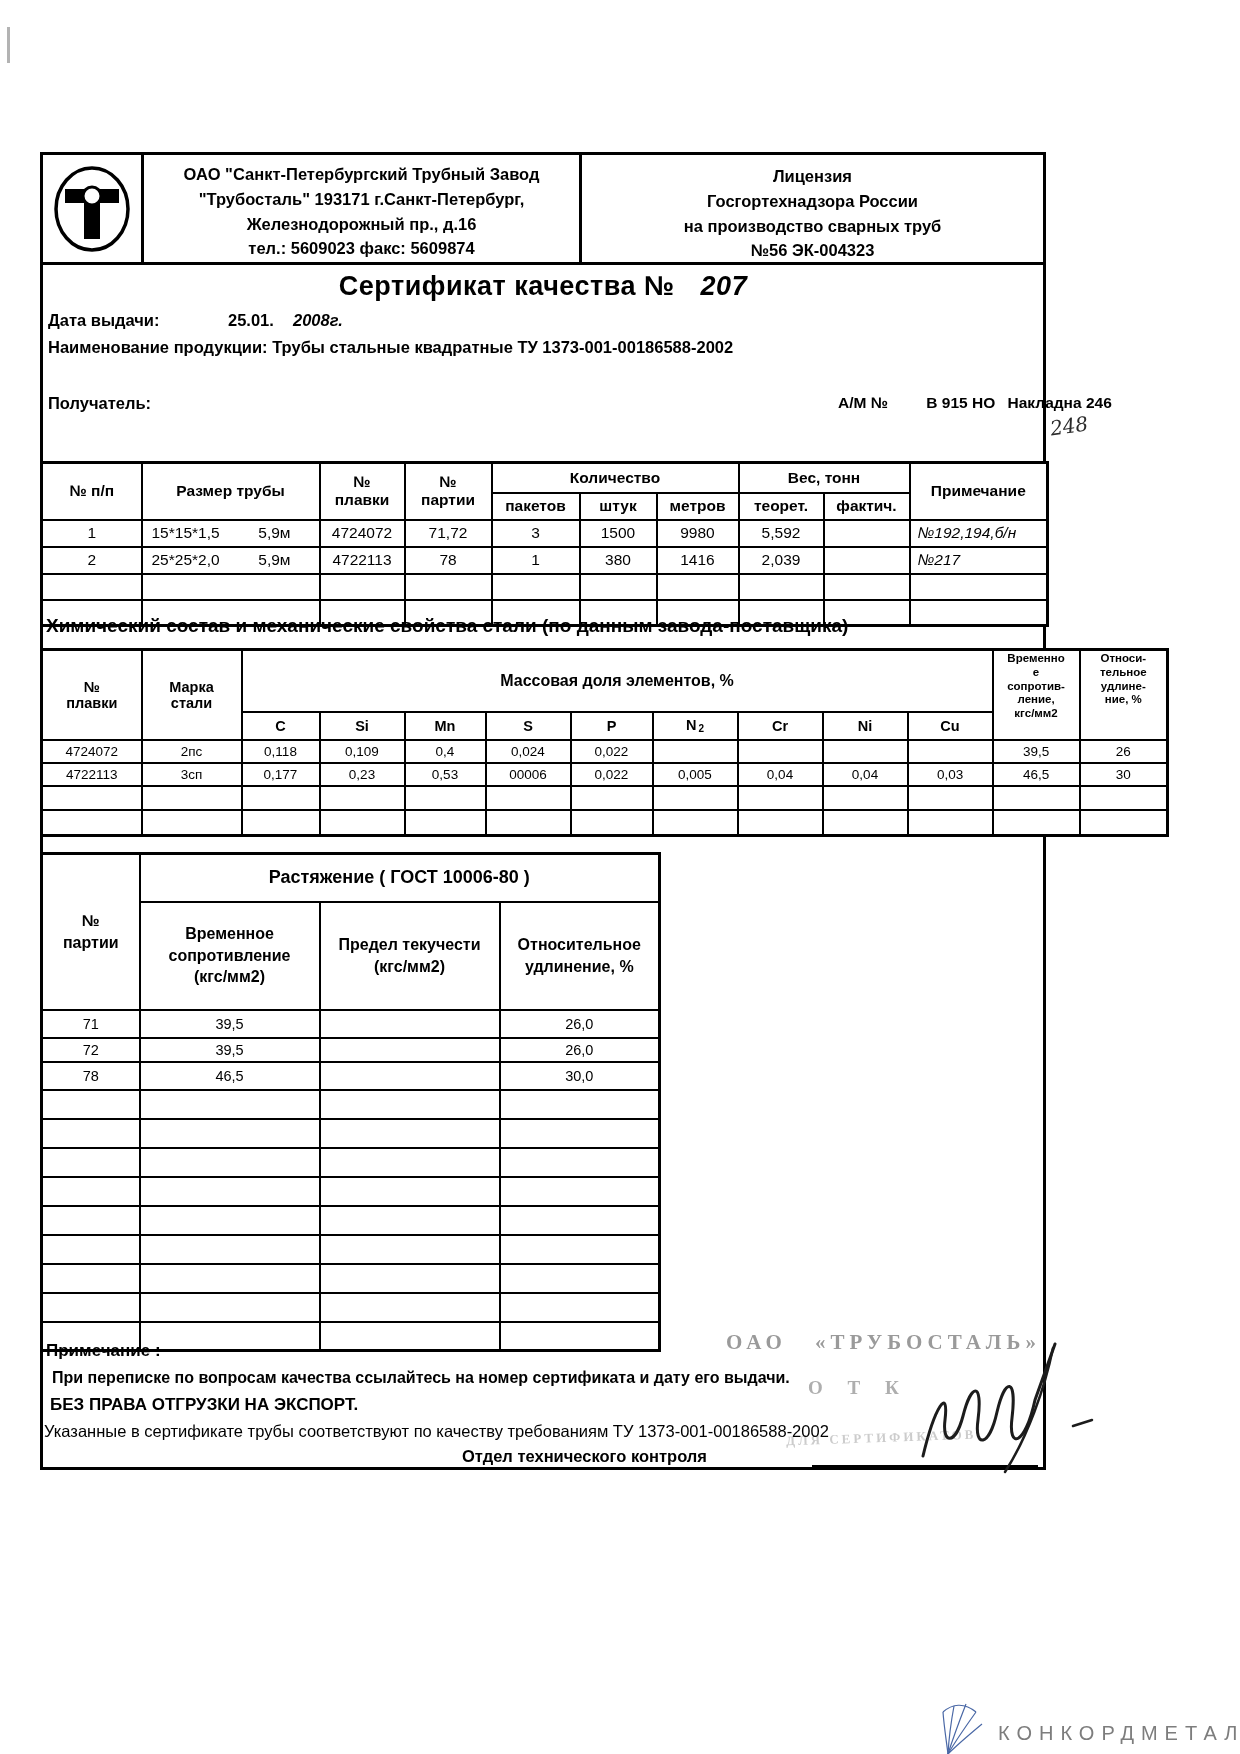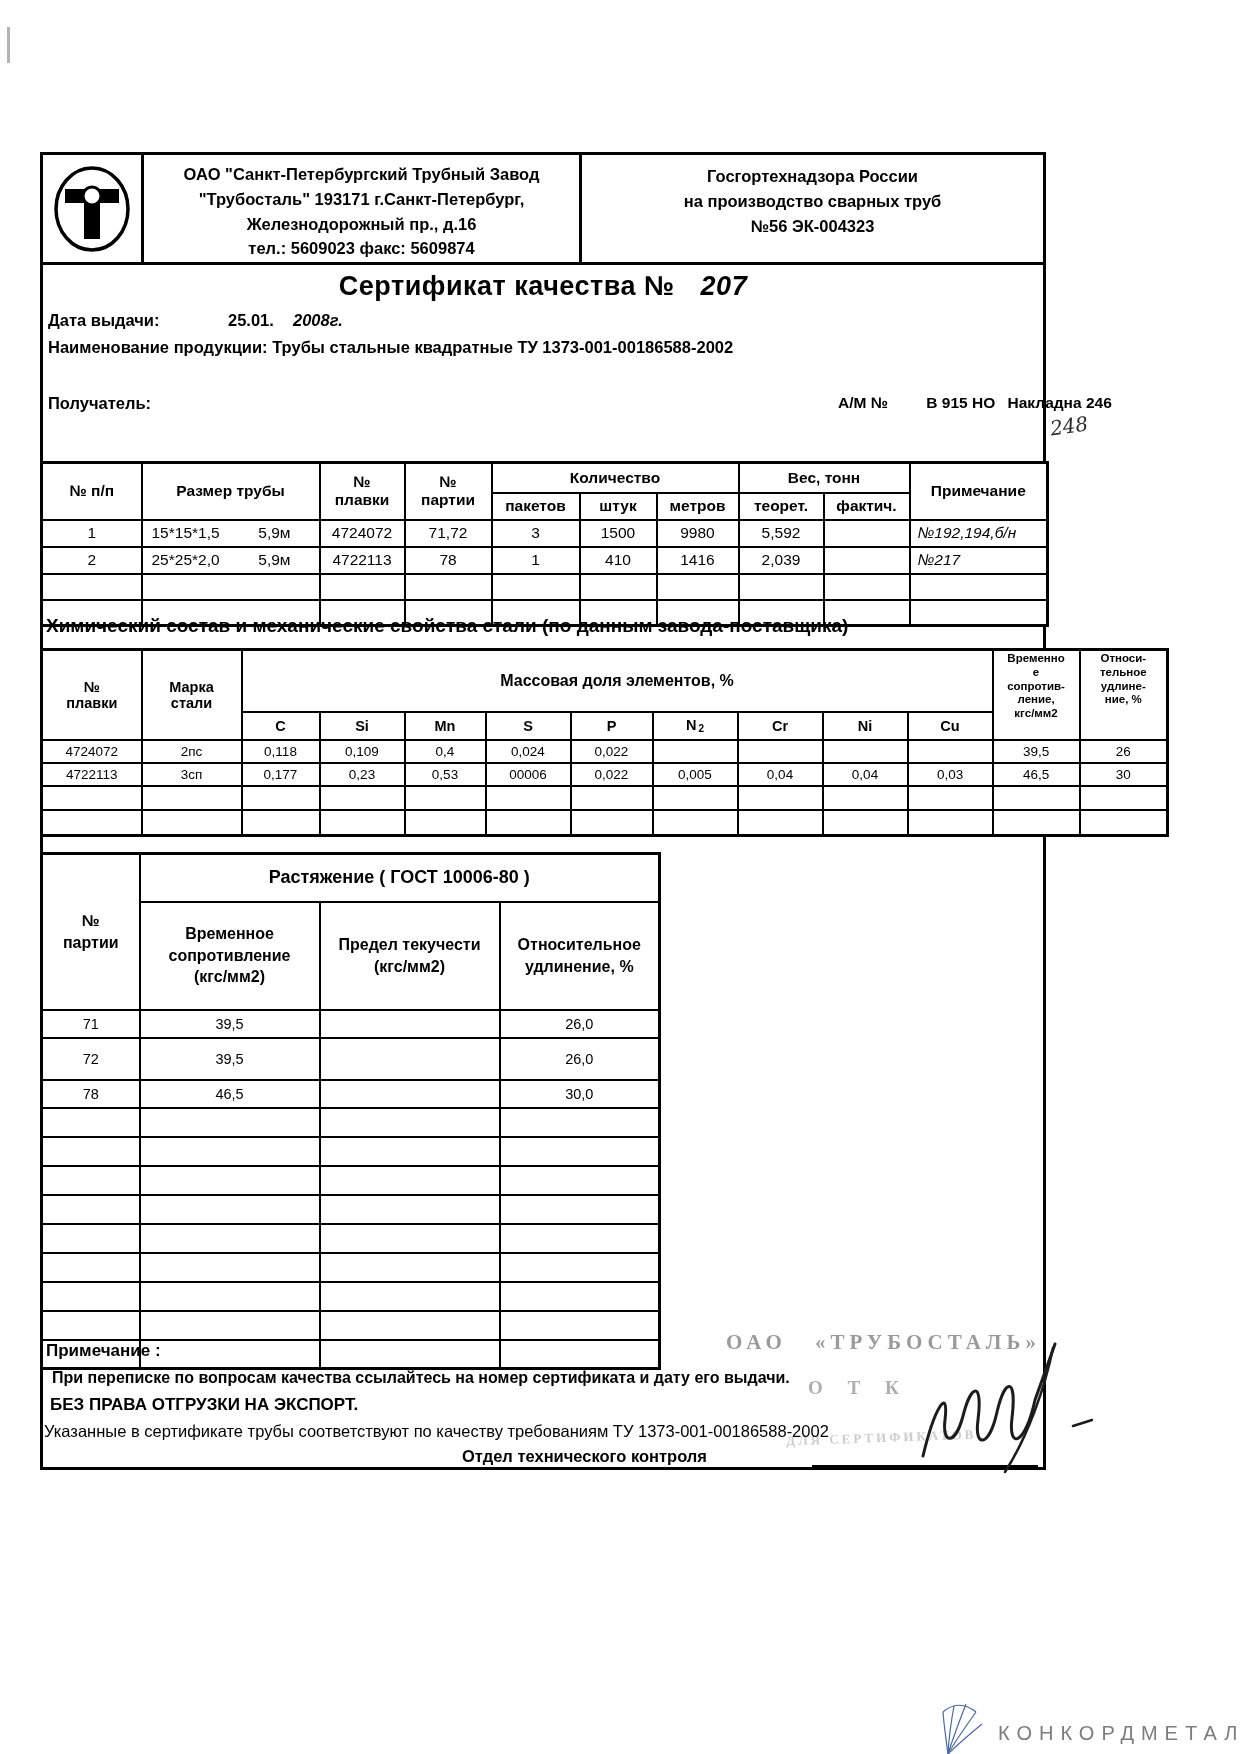--- a/index.html
+++ b/index.html
@@ -94,20 +94,21 @@
         <circle cx="40" cy="31" r="9" fill="#fff" stroke="#000" stroke-width="3"></circle>
       </svg>
     </div>
     <div class="hdr-company">
       <div>ОАО "Санкт-Петербургский Трубный Завод</div>
       <div>"Трубосталь"  193171  г.Санкт-Петербург,</div>
       <div>Железнодорожный пр., д.16</div>
       <div>тел.: 5609023    факс: 5609874</div>
     </div>
     <div class="hdr-license">
+      <div>Лицензия</div>
       <div>Госгортехнадзора России</div>
       <div>на производство сварных труб</div>
       <div>№56    ЭК-004323</div>
     </div>
   </div>
 
   <div class="doc-title">
     <span>Сертификат качества №</span><span class="num">207</span>
   </div>
 
@@ -183,21 +184,21 @@
       <td>2</td>
       <td class="size-cell">
         <div class="size-flex">
               <span>25*25*2,0</span>
               <span>5,9м</span>
             </div>
       </td>
       <td>4722113</td>
       <td>78</td>
       <td>1</td>
-      <td>410</td>
+      <td>380</td>
       <td>1416</td>
       <td>2,039</td>
       <td></td>
       <td class="note-cell">№217</td>
     </tr>
     <tr style="height:26px;">
       <td></td>
           <td></td>
           <td></td>
           <td></td>
@@ -353,21 +354,21 @@
 (кгс/мм2)</td>
       <td class="hd pl">Относительное
 удлинение, %</td>
     </tr>
     <tr style="height:28px;">
       <td>71</td>
       <td>39,5</td>
       <td></td>
       <td>26,0</td>
     </tr>
-    <tr style="height:42px;">
+    <tr style="height:24px;">
       <td>72</td>
       <td>39,5</td>
       <td></td>
       <td>26,0</td>
     </tr>
     <tr style="height:28px;">
       <td>78</td>
       <td>46,5</td>
       <td></td>
       <td>30,0</td>

